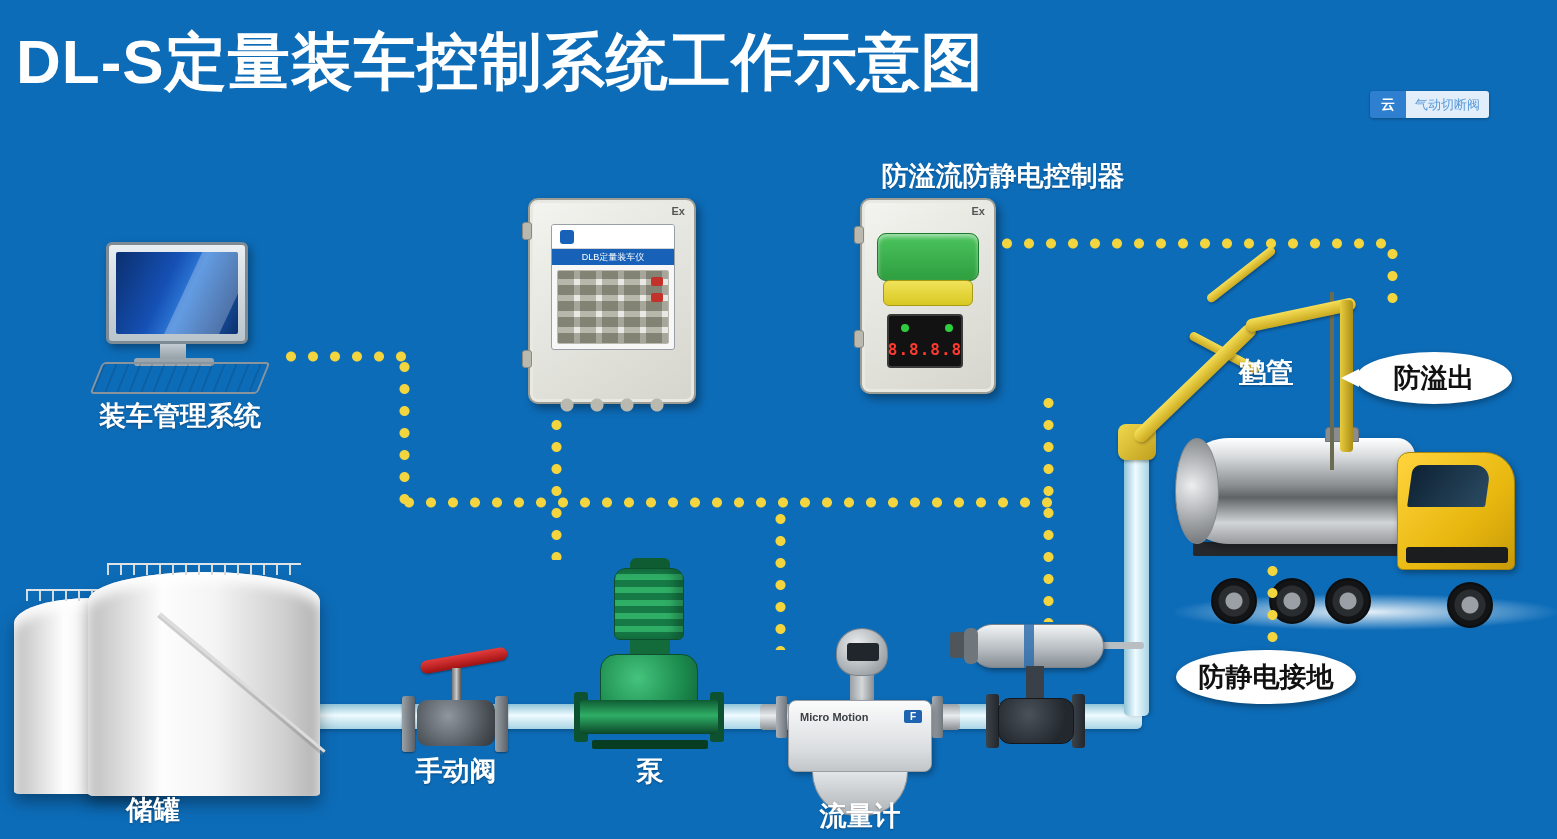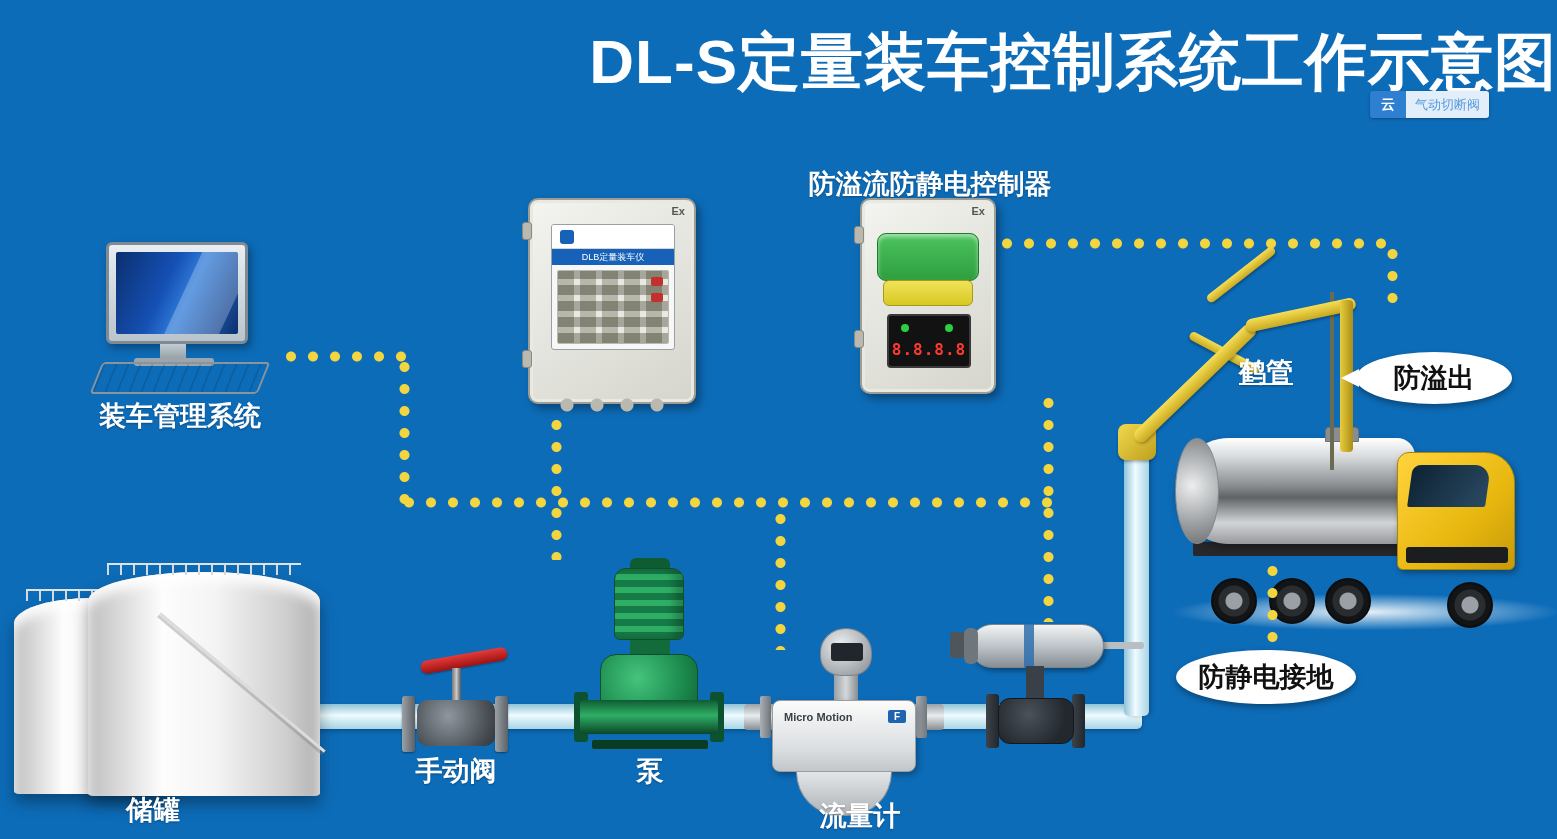--- a/index.html
+++ b/index.html
@@ -1,20 +1,20 @@
 <!DOCTYPE html>
 <html><head>
 <meta charset="utf-8">
 <style>
   * { margin:0; padding:0; box-sizing:border-box; }
   html,body { background:#0a5a9c; }
   body { font-family:"Liberation Sans","DejaVu Sans",sans-serif; }
   .stage { position:relative; width:1557px; height:839px; background:#0d6cb8; overflow:hidden; }
 
-  .title { position:absolute; left:16px; right:0; top:20px; text-align:right; color:#fff;
+  .title { position:absolute; left:16px; right:0; top:20px; text-align:left; color:#fff;
            font-size:62px; font-weight:900; letter-spacing:1px; }
 
   .upload-badge { position:absolute; left:1370px; top:91px; height:27px; display:flex; align-items:stretch; cursor:pointer; border-radius:3px; overflow:hidden; box-shadow:0 1px 3px rgba(0,0,0,.3); }
   .badge-icon { width:36px; background:#2f7fd1; color:#fff; font-size:14px; font-weight:700; display:flex; align-items:center; justify-content:center; }
   .badge-label { padding:0 9px; background:#e3eefb; color:#5a9bd8; font-size:13px; display:flex; align-items:center; }
 
   .lbl { position:absolute; color:#fff; font-size:27px; font-weight:600; text-align:center; text-shadow:0 1px 2px rgba(0,0,0,.3); }
 
   .dots-h { position:absolute; height:13px;
     background-image:radial-gradient(circle,#f2d53f 4.5px,rgba(242,213,63,0) 5.5px);
@@ -60,21 +60,21 @@
                      repeating-linear-gradient(90deg,#c9c9c0 0 16px,rgba(0,0,0,0) 16px 22px);
     background-blend-mode:multiply; }
   .key-red { position:absolute; width:12px; height:9px; background:#c2322b; border-radius:2px; }
   .glands { position:absolute; left:22px; bottom:-12px; width:120px; height:18px;
     background-image:radial-gradient(circle,#b9b9b0 6px,rgba(0,0,0,0) 7px); background-size:30px 18px; background-repeat:repeat-x; }
 
   .ovf-green { position:absolute; left:15px; top:33px; width:102px; height:48px;
     background:linear-gradient(#4cc45e,#2e9e3f); border:1px solid #1f7a2e; border-radius:9px; box-shadow:inset 0 3px 4px rgba(255,255,255,.5); }
   .ovf-yellow { position:absolute; left:21px; top:80px; width:90px; height:26px;
     background:linear-gradient(#f0e35a,#d9c822); border:1px solid #a79a14; border-radius:6px; }
-  .ovf-display { position:absolute; left:25px; top:114px; width:84px; height:54px;
+  .ovf-display { position:absolute; left:25px; top:114px; width:76px; height:54px;
     background:#121212; border:2px solid #3a3a3a; border-radius:4px; display:flex; align-items:flex-end; justify-content:center; padding-bottom:7px; }
   .ovf-display::before { content:""; position:absolute; left:12px; top:8px; width:8px; height:8px; border-radius:50%; background:#2ecc40; box-shadow:44px 0 0 #2ecc40; }
   .ovf-digits { color:#ff3b30; font-family:"DejaVu Sans Mono","Liberation Mono",monospace; font-size:16px; font-weight:700; letter-spacing:1px; }
 
   
   .tank { position:absolute;
     background:linear-gradient(to right,#bfbfbf,#fdfdfd 32%,#f4f4f4 55%,#cfcfcf 85%,#b2b2b2);
     border-radius:50% 50% 5px 5px / 13% 13% 3px 3px;
     box-shadow:0 8px 16px rgba(0,0,0,.35), inset 0 10px 12px rgba(255,255,255,.9); }
   .tank::after { content:""; position:absolute; left:8%; right:8%; top:-9px; height:10px;
@@ -242,21 +242,21 @@
     <div class="pump-cap" style="left:52px;top:0px;width:40px;height:12px;"></div>
     <div class="pump-motor" style="left:36px;top:10px;width:70px;height:72px;"></div>
     <div class="pump-neck" style="left:52px;top:82px;width:40px;height:16px;"></div>
     <div class="pump-volute" style="left:22px;top:96px;width:98px;height:74px;"></div>
     <div class="pump-flange" style="left:-4px;top:134px;width:14px;height:50px;"></div>
     <div class="pump-flange" style="left:132px;top:134px;width:14px;height:50px;"></div>
     <div class="pump-pipe" style="left:2px;top:142px;width:138px;height:34px;"></div>
     <div class="pump-base" style="left:14px;top:182px;width:116px;height:9px;"></div>
   </div>
 
-  <div style="position:absolute;left:744px;top:628px;width:200px;height:192px;">
+  <div style="position:absolute;left:760px;top:628px;width:200px;height:192px;">
     <div class="fm-stub" style="left:0px;top:76px;width:200px;height:26px;"></div>
     <div class="fm-flange" style="left:16px;top:68px;width:11px;height:42px;"></div>
     <div class="fm-flange" style="left:172px;top:68px;width:11px;height:42px;"></div>
     <div class="fm-neck" style="left:90px;top:46px;width:24px;height:30px;"></div>
     <div class="fm-head" style="left:76px;top:0px;width:52px;height:48px;">
       <div class="fm-head-display" style="left:10px;top:14px;width:32px;height:18px;"></div>
     </div>
     <div class="fm-body" style="left:28px;top:72px;width:144px;height:72px;">
       <span class="fm-brand">Micro Motion</span>
       <span class="fm-model">F</span>
@@ -288,20 +288,20 @@
 
   <div class="callout" style="left:1356px;top:352px;width:156px;height:52px;">
     <div class="callout-tail"></div>
     <span>防溢出</span>
   </div>
   <div class="callout" style="left:1176px;top:650px;width:180px;height:54px;">
     <span>防静电接地</span>
   </div>
 
   <div class="lbl" style="left:80px;top:398px;width:200px;">装车管理系统</div>
-  <div class="lbl" style="left:784px;top:158px;width:292px;margin-top:8px;">防溢流防静电控制器</div>
+  <div class="lbl" style="left:857px;top:158px;width:292px;">防溢流防静电控制器</div>
   <div class="lbl" style="left:1218px;top:354px;width:96px;text-decoration:underline;">鹤管</div>
   <div class="lbl" style="left:88px;top:792px;width:130px;">储罐</div>
   <div class="lbl" style="left:396px;top:753px;width:120px;">手动阀</div>
   <div class="lbl" style="left:618px;top:753px;width:64px;">泵</div>
   <div class="lbl" style="left:798px;top:798px;width:124px;">流量计</div>
 
 </div>
 
 </body></html>

